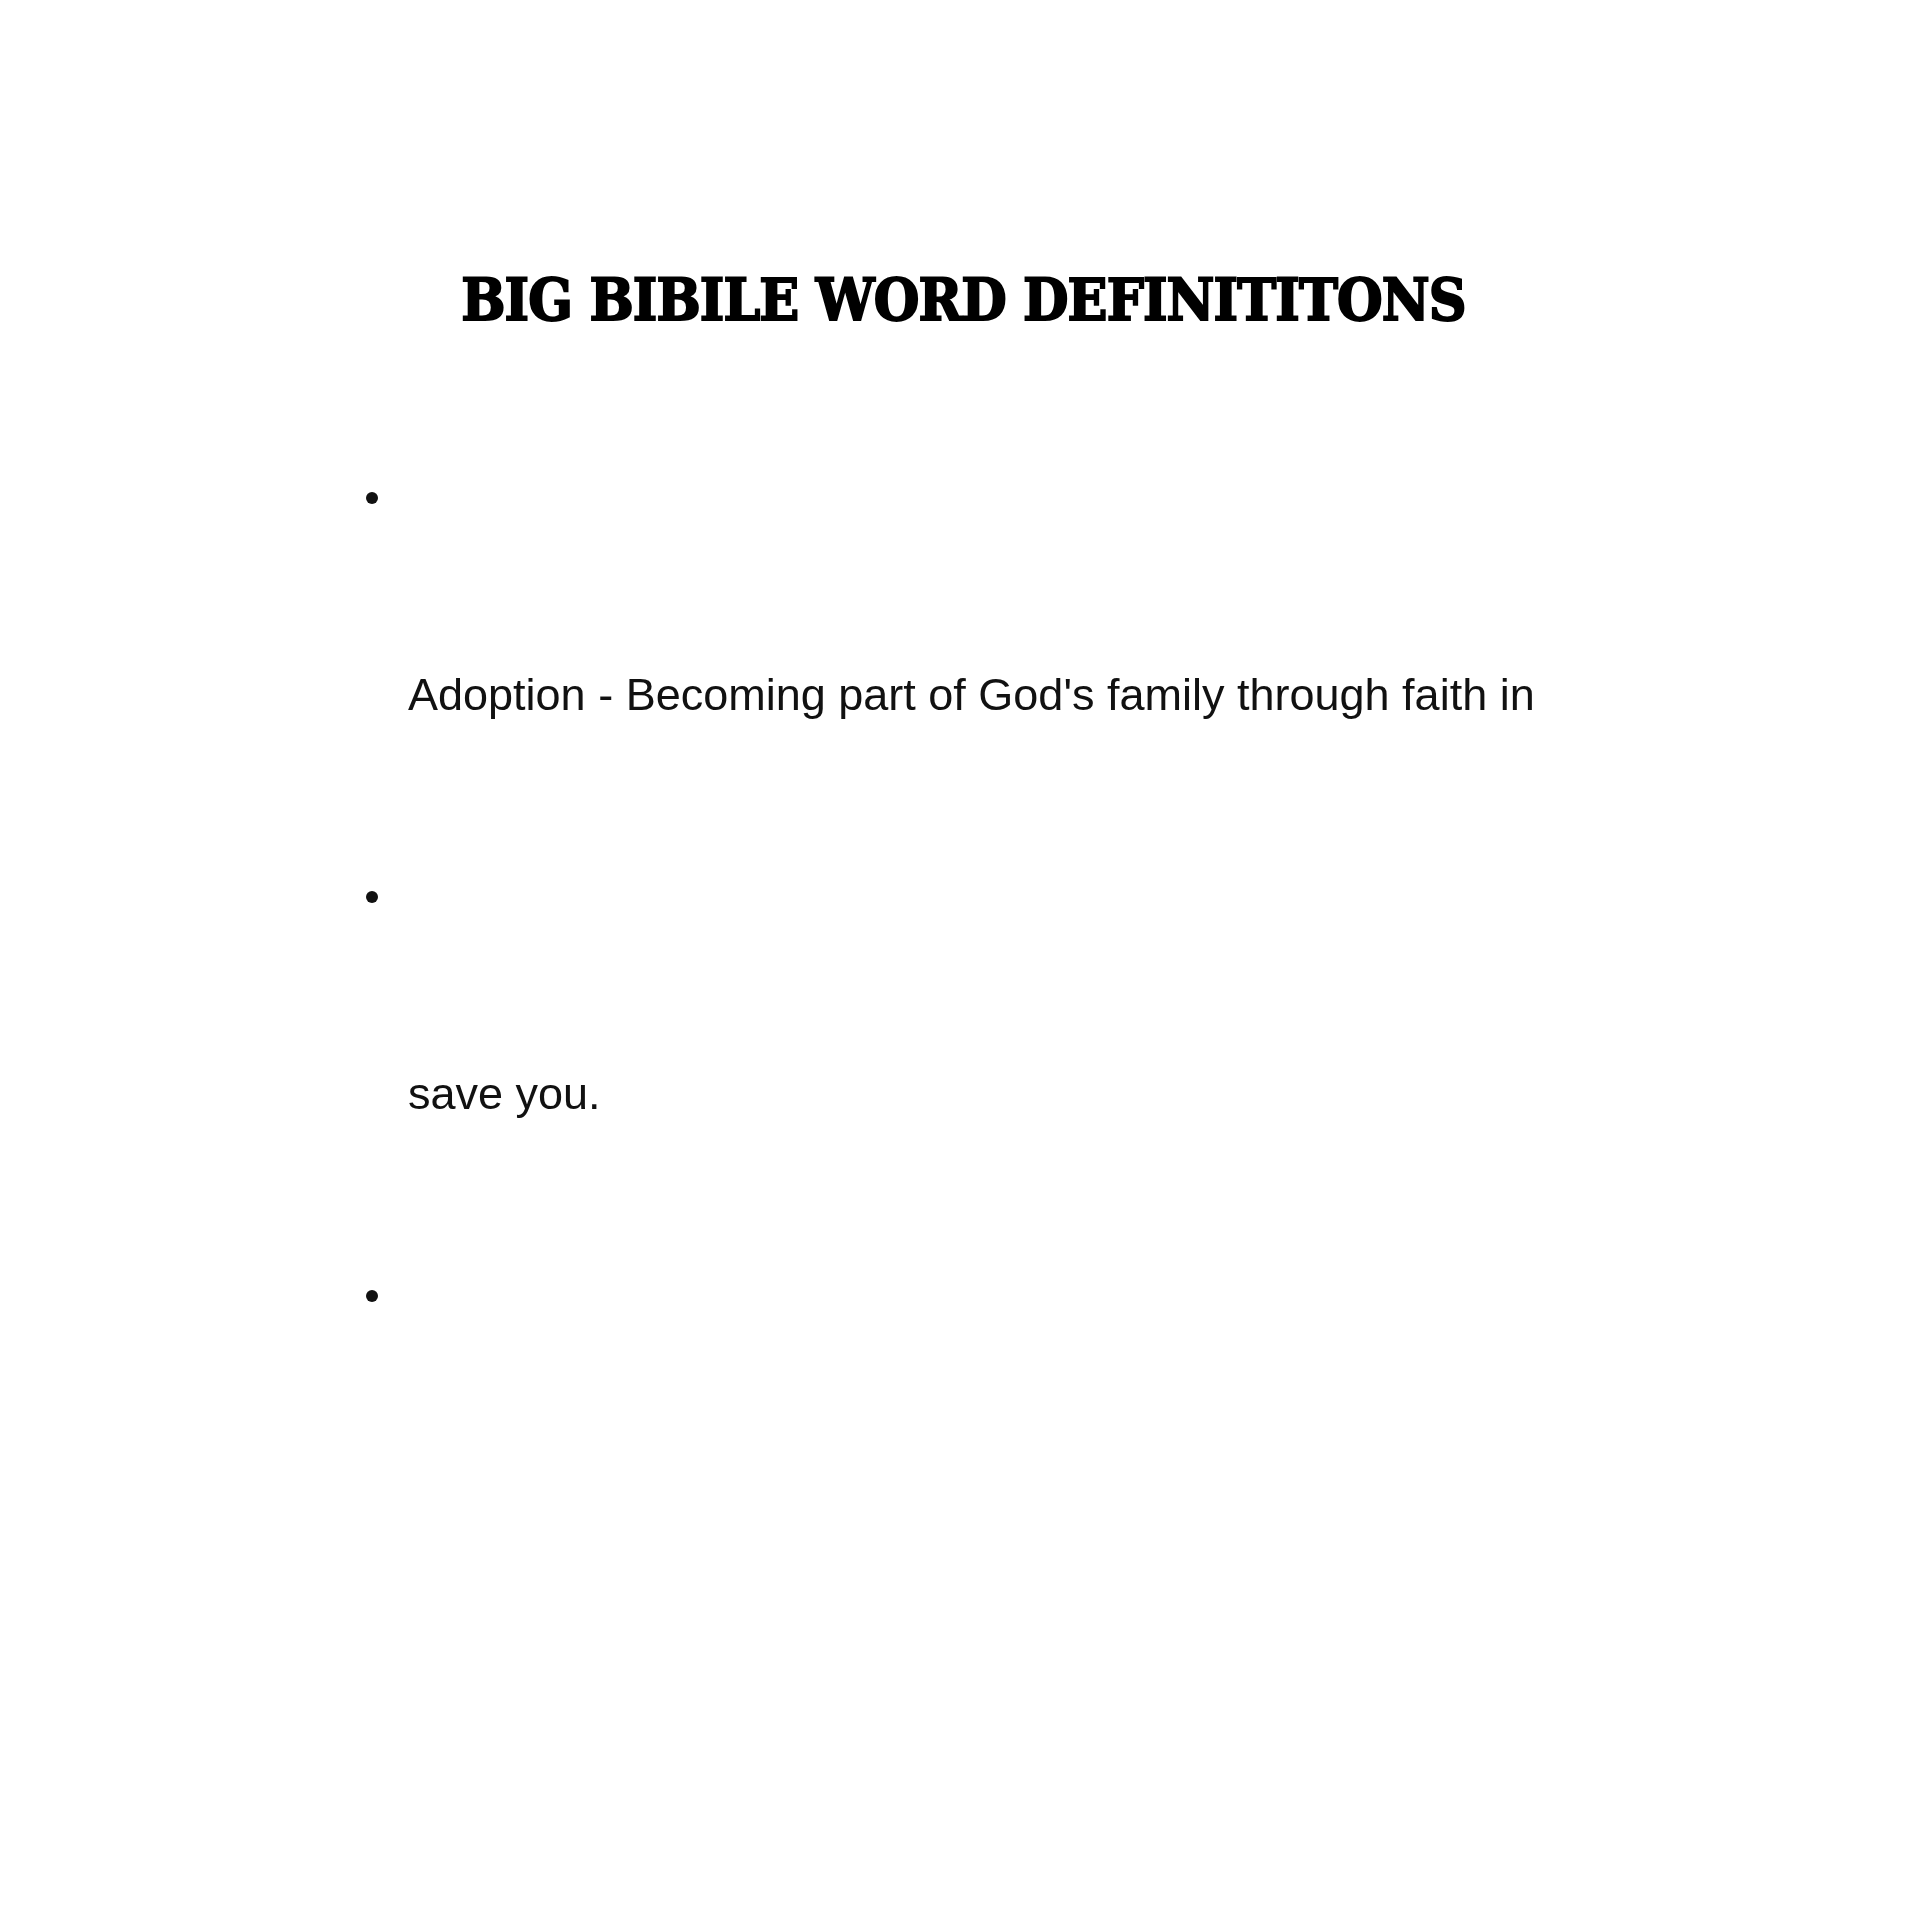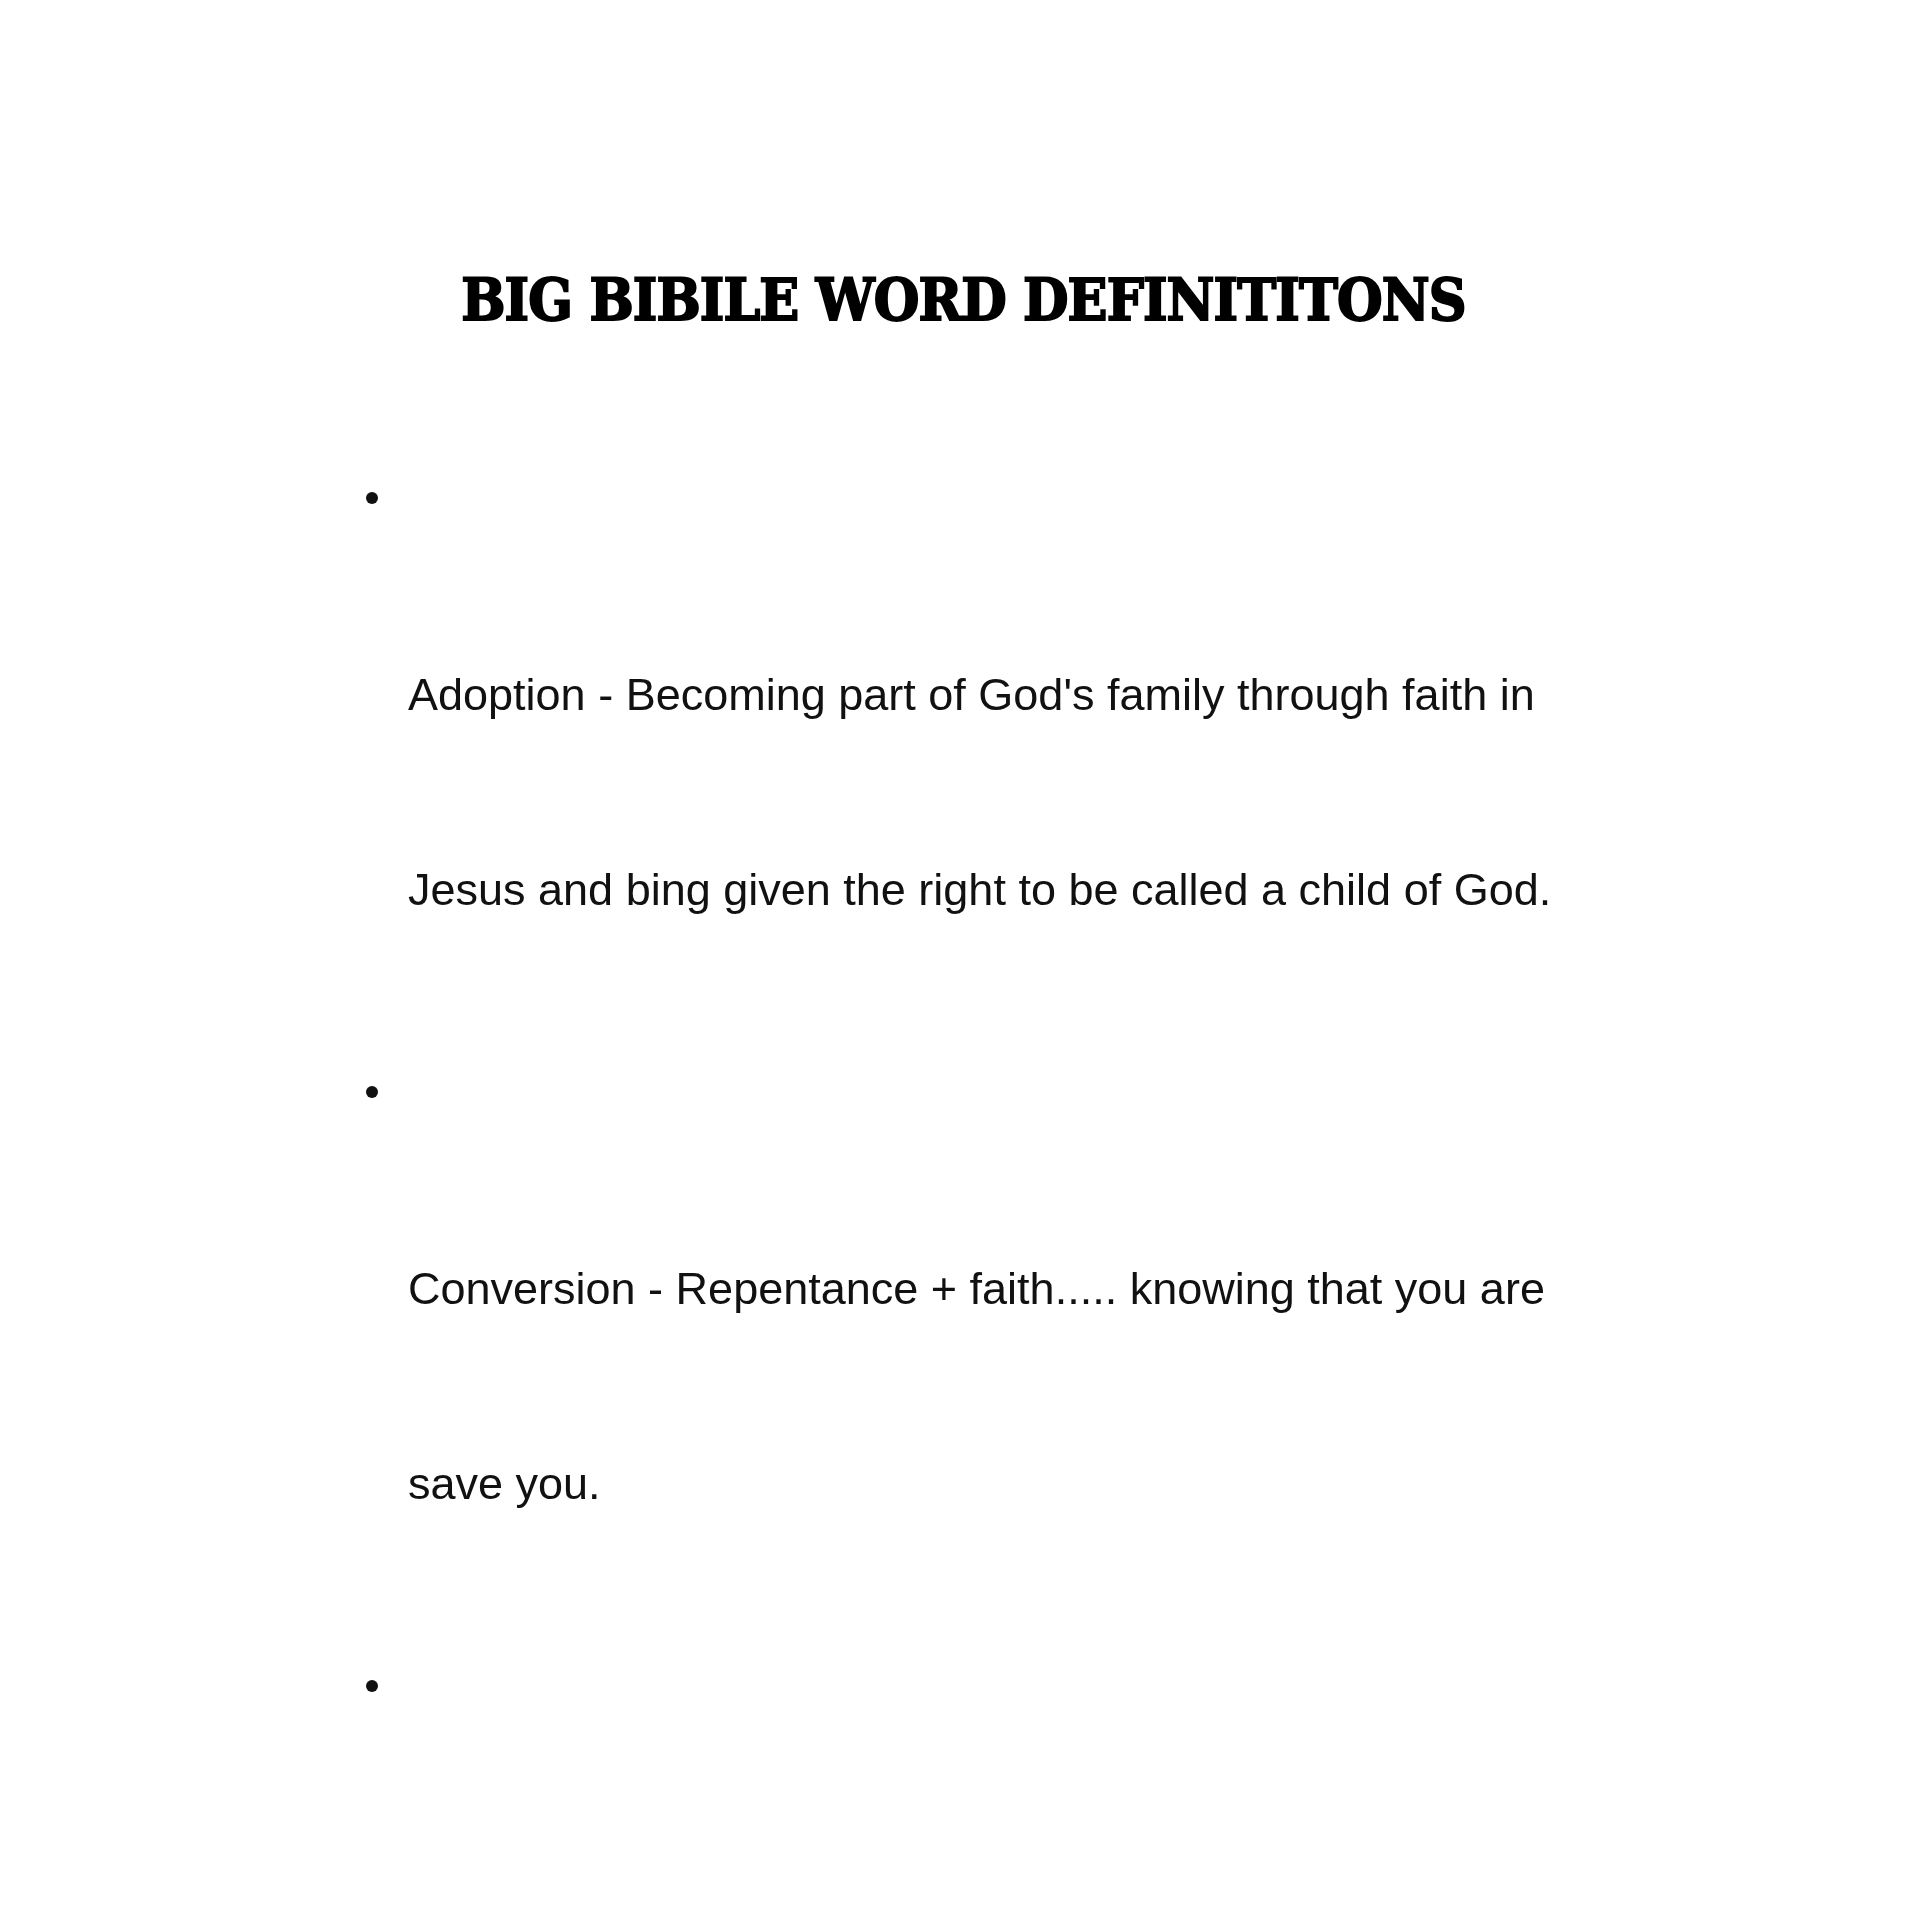--- a/index.html
+++ b/index.html
@@ -65,25 +65,23 @@
   </style>
 </head>
 <body>
 
 <h1 class="title">BIG BIBILE WORD DEFINITITONS</h1>
 
 <ul class="defs">
   <li>
     <span class="bullet"></span>
     <span class="line">Adoption - Becoming part of God's family through faith in</span>
-    <span class="line">Jesus and bing given the right to be called a child of God.</span>
   </li>
   <li>
     <span class="bullet"></span>
-    <span class="line">Conversion - Repentance + faith..... knowing that you are</span>
     <span class="line">save you.</span>
   </li>
   <li>
     <span class="bullet"></span>
     
     
   </li>
 
 </ul>
 

